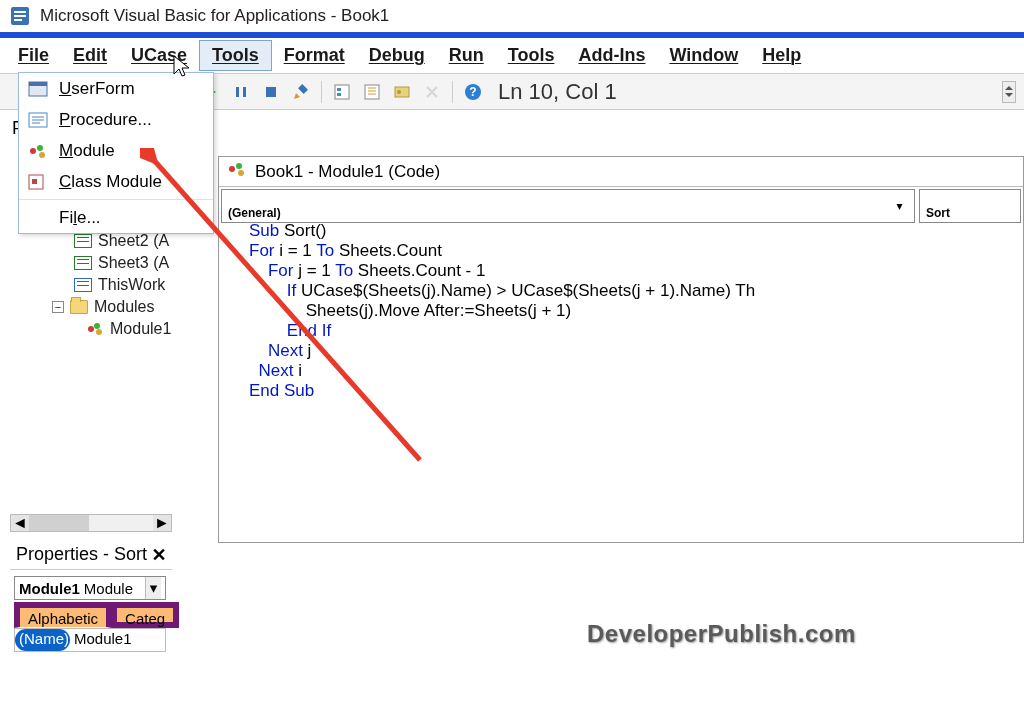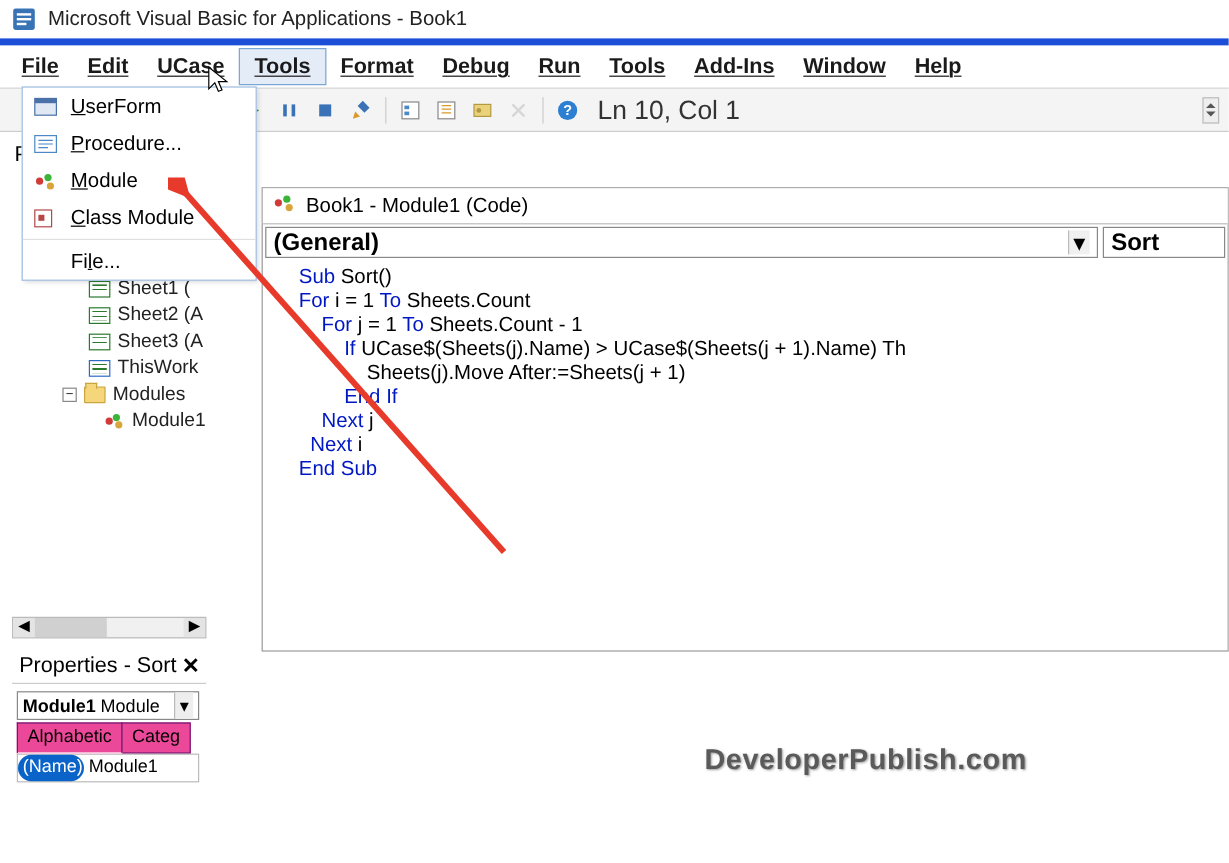--- a/index.html
+++ b/index.html
@@ -45,32 +45,32 @@
   .hscroll .btn{width:18px;height:100%;display:flex;align-items:center;justify-content:center;background:#e4e4e4;}
   .hscroll .track{flex:1;height:100%;position:relative;}
   .hscroll .thumb{position:absolute;left:0;top:0;height:100%;width:60px;background:#d0d0d0;}
 
   .props-title{position:absolute;top:540px;left:10px;right:calc(100% - 172px);height:30px;display:flex;align-items:center;justify-content:space-between;padding:0 2px 0 6px;font-size:18px;border-bottom:1px solid #ccc;}
   .props-title .close{width:22px;height:22px;display:flex;align-items:center;justify-content:center;font-size:18px;font-weight:bold;}
   .props-combo{position:absolute;top:576px;left:14px;width:152px;height:24px;border:1px solid #888;display:flex;align-items:center;padding:0 4px;font-size:15px;background:#fff;}
   .props-combo .b{font-weight:bold;margin-right:4px;}
   .props-combo .dd{margin-left:auto;width:16px;height:100%;background:#eee;border-left:1px solid #bbb;display:flex;align-items:center;justify-content:center;}
   .props-tabs{position:absolute;top:602px;left:14px;width:152px;height:26px;display:flex;font-size:15px;}
-  .props-tabs .tab{border:1px solid #701a75;padding:2px 8px;background:#ec4899;margin-right:-1px;}
+  .props-tabs .tab{border:6px solid #701a75;padding:2px 8px;background:#fdba74;margin-right:-1px;}
   .props-tabs .tab:first-child{position:relative;z-index:1;border-bottom:1px solid #fff;}
   .props-grid{position:absolute;top:628px;left:14px;width:152px;border:1px solid #bbb;}
   .props-grid .r{display:flex;height:22px;font-size:15px;}
   .props-grid .k{width:55px;background:#0a63c8;color:#fff;padding:1px 4px;border-radius:11px;}
   .props-grid .v{flex:1;padding:1px 4px;}
 
   
   .codewin{position:absolute;top:156px;left:218px;right:0;height:387px;border:1px solid #999;background:#fff;}
   .codewin .cw-title{height:30px;background:#fff;border-bottom:1px solid #bbb;display:flex;align-items:center;padding:0 8px;gap:8px;font-size:17px;}
   .codewin .selectors{height:30px;display:flex;}
-  .codewin .sel{border:1px solid #888;margin:2px;flex:1;display:flex;align-items:center;padding:2px 6px;font-size:20px;background:#fff;}
+  .codewin .sel{border:1px solid #888;margin:2px;flex:1;display:flex;align-items:flex-start;padding:16px 6px;font-size:12px;background:#fff;}
   .codewin .sel .b{font-weight:bold;}
   .codewin .sel .dd{margin-left:auto;width:18px;height:100%;background:#f0f0f0;border-left:1px solid #bbb;display:flex;align-items:center;justify-content:center;}
   .codewin .sel.left{min-width:694px;flex:0 0 694px;}
   .codewin .code{font-family:'Courier New',monospace;font-size:17px;line-height:20px;padding:4px 12px 4px 30px;white-space:pre;color:#000;}
   .codewin .code .kw{color:#0018c4;}
   .codewin .code .ln{display:block;}
 
   .arrow {position:absolute;top:148px;left:140px;z-index:60;pointer-events:none;}
   .cursor{position:absolute;top:54px;left:172px;z-index:70;pointer-events:none;}
 
@@ -243,24 +243,20 @@
     <div class="div"></div>
     <div class="row">
       <span class="ico"></span>
       <span class="mlabel">Fi<span class="underline">l</span>e...</span>
     </div>
   </div>
 
   <div class="tree">
     <div class="node indent3">
         <span class="sheet-ico"></span>
-        <span>Sheet1 (</span>
-      </div>
-    <div class="node indent3">
-        <span class="sheet-ico"></span>
         <span>Sheet2 (A</span>
       </div>
     <div class="node indent3">
         <span class="sheet-ico"></span>
         <span>Sheet3 (A</span>
       </div>
     <div class="node indent3">
         <span class="sheet-ico" style="border-color:#2d6bc3;"></span>
         <span>ThisWork</span>
       </div>

